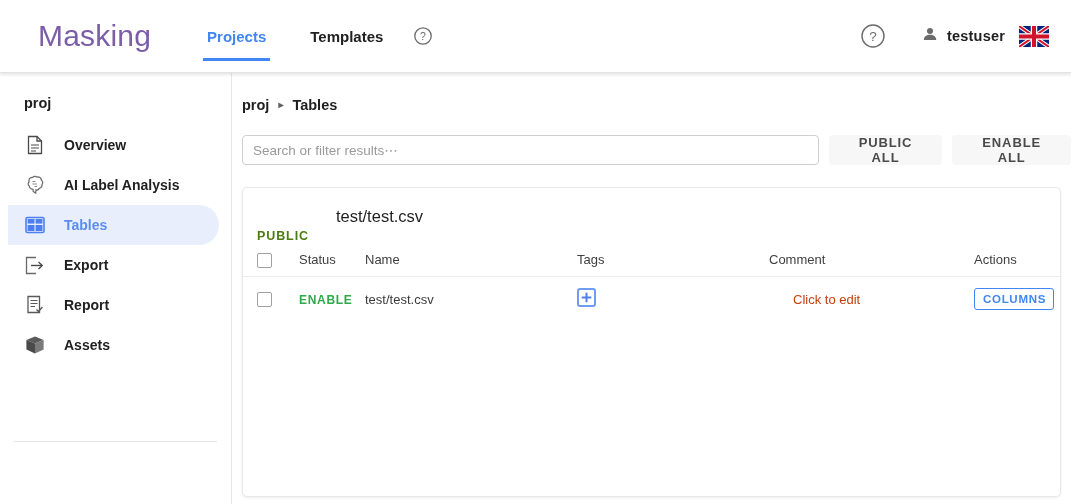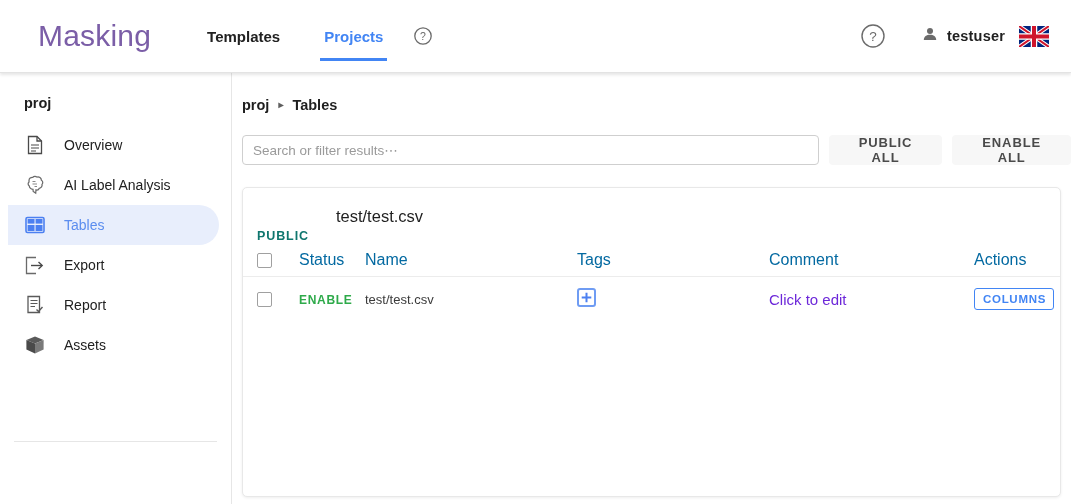--- a/index.html
+++ b/index.html
@@ -75,21 +75,21 @@
     width: 232px; height: 431px;
     background: #ffffff;
     border-right: 1px solid #e6e6e6;
   }
   .proj-title {
     margin: 22px 0 0 24px;
     font-size: 14.5px;
     font-weight: bold;
     color: #1f1f1f;
   }
-  .side-list { margin-top: 14px; }
+  .side-list { margin-top: 14px; font-weight: bold; }
   .side-item {
     position: relative;
     height: 40px;
     display: flex; align-items: center;
     margin: 0 12px 0 8px;
     padding-left: 16px;
     border-radius: 0 22px 22px 0;
     cursor: pointer;
     color: #212121;
   }
@@ -185,36 +185,36 @@
   }
   .card-head {
     height: 56px;
     display: flex; align-items: center;
     padding-left: 14px;
   }
   .badge-public {
     font-size: 12.5px;
     font-weight: bold;
     letter-spacing: .9px;
-    color: #0f766e;
+    color: #4d7c0f;
     margin-top: 40px;
   }
   .card-title {
     margin-left: 27px;
     font-size: 16.5px;
     color: #1f1f1f;
   }
 
   .tbl { width: 100%; border-collapse: collapse; table-layout: fixed; }
   .tbl th, .tbl td { text-align: left; }
   .tbl thead th {
     height: 32px;
-    font-size: 16px;
+    font-size: 13px;
     font-weight: normal;
-    color: #0369a1;
+    color: #404040;
     border-bottom: 1px solid #ececec;
     padding: 0;
     vertical-align: middle;
   }
   .tbl tbody td {
     height: 46px;
     font-size: 13px;
     color: #3b3b3b;
     padding: 0;
     vertical-align: middle;
@@ -234,21 +234,21 @@
     display: inline-block;
     cursor: pointer;
     vertical-align: middle;
   }
   .status-enable {
     font-size: 12px;
     font-weight: bold;
     letter-spacing: .7px;
     color: #2eaa4a;
   }
-  .comment-edit { color: #6d28d9; font-size: 15px; cursor: pointer; }
+  .comment-edit { color: #c2410c; font-size: 13px; cursor: pointer; margin-left: 24px; }
   .btn-columns {
     display: inline-block;
     border: 1px solid #4285f4;
     border-radius: 3px;
     color: #4285f4;
     font-size: 11.5px;
     font-weight: bold;
     letter-spacing: .7px;
     padding: 4px 7px 4px 8px;
     background: #fff;
@@ -262,25 +262,25 @@
 
 <div id="app">
 
   <div class="header">
 
     <div class="brand">
       <div class="brand-name">Masking</div>
     </div>
 
     <div class="nav">
+      <div class="nav-item active">
+        <span>Projects</span>
+      </div>
       <div class="nav-item">
         <span>Templates</span>
-      </div>
-      <div class="nav-item active">
-        <span>Projects</span>
       </div>
       <div class="nav-help">
         <svg width="20" height="20" viewBox="0 0 20 20">
           <circle cx="10" cy="10" r="8.2" fill="none" stroke="#6b6b6b" stroke-width="1.3"></circle>
           <text x="10" y="14.3" font-family="'Liberation Sans',sans-serif" font-size="10.5" fill="#6b6b6b" text-anchor="middle">?</text>
         </svg>
       </div>
     </div>
 
     <div class="header-right">

